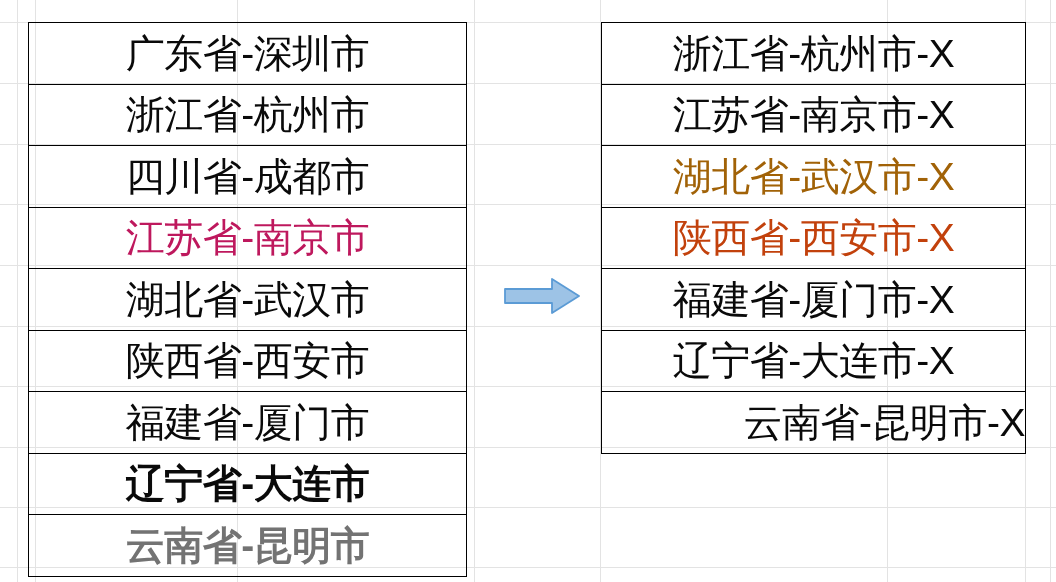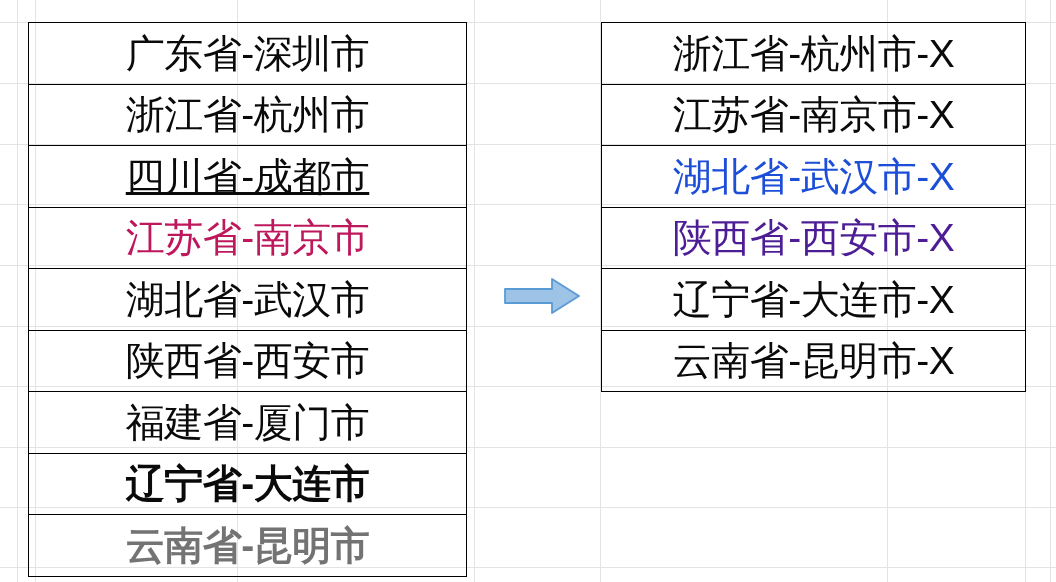--- a/index.html
+++ b/index.html
@@ -108,21 +108,21 @@
 
   <table id="table-left" class="data-table">
     <tbody id="left-body">
         <tr>
           <td style="color: rgb(10, 10, 10); border-color: rgb(0, 0, 0);">广东省-深圳市</td>
         </tr>
         <tr>
           <td style="color: rgb(10, 10, 10); border-color: rgb(0, 0, 0);">浙江省-杭州市</td>
         </tr>
         <tr>
-          <td style="color: rgb(10, 10, 10); border-color: rgb(0, 0, 0); text-decoration: underline;">四川省-成都市</td>
+          <td style="color: rgb(10, 10, 10); border-color: rgb(0, 0, 0);">四川省-成都市</td>
         </tr>
         <tr>
           <td style="color: #be185d; border-color: rgb(0, 0, 0);">江苏省-南京市</td>
         </tr>
         <tr>
           <td style="color: rgb(10, 10, 10); border-color: rgb(0, 0, 0);">湖北省-武汉市</td>
         </tr>
         <tr>
           <td style="color: rgb(10, 10, 10); border-color: rgb(0, 0, 0);">陕西省-西安市</td>
         </tr>
@@ -146,27 +146,30 @@
 
   <table id="table-right" class="data-table">
     <tbody id="right-body">
         <tr>
           <td style="color: rgb(10, 10, 10); border-color: rgb(0, 0, 0);">浙江省-杭州市-X</td>
         </tr>
         <tr>
           <td style="color: rgb(10, 10, 10); border-color: rgb(0, 0, 0);">江苏省-南京市-X</td>
         </tr>
         <tr>
-          <td style="color: #1d4ed8; border-color: rgb(0, 0, 0); margin-top: 36px;">湖北省-武汉市-X</td>
+          <td style="color: #a16207; border-color: rgb(0, 0, 0); margin-top: 36px;">湖北省-武汉市-X</td>
         </tr>
         <tr>
-          <td style="color: #4c1d95; border-color: rgb(0, 0, 0); border-radius: 24px;">陕西省-西安市-X</td>
+          <td style="color: #c2410c; border-color: rgb(0, 0, 0); border-radius: 24px;">陕西省-西安市-X</td>
+        </tr>
+        <tr>
+          <td style="color: rgb(10, 10, 10); border-color: rgb(0, 0, 0);">福建省-厦门市-X</td>
         </tr>
         <tr>
           <td style="color: rgb(10, 10, 10); border-color: rgb(0, 0, 0);">辽宁省-大连市-X</td>
         </tr>
         <tr>
-          <td style="color: rgb(10, 10, 10); border-color: rgb(0, 0, 0);">云南省-昆明市-X</td>
+          <td style="color: rgb(10, 10, 10); border-color: rgb(0, 0, 0); text-align: right;">云南省-昆明市-X</td>
         </tr>
       </tbody>
   </table>
 
 </div>
 
 </body></html>

